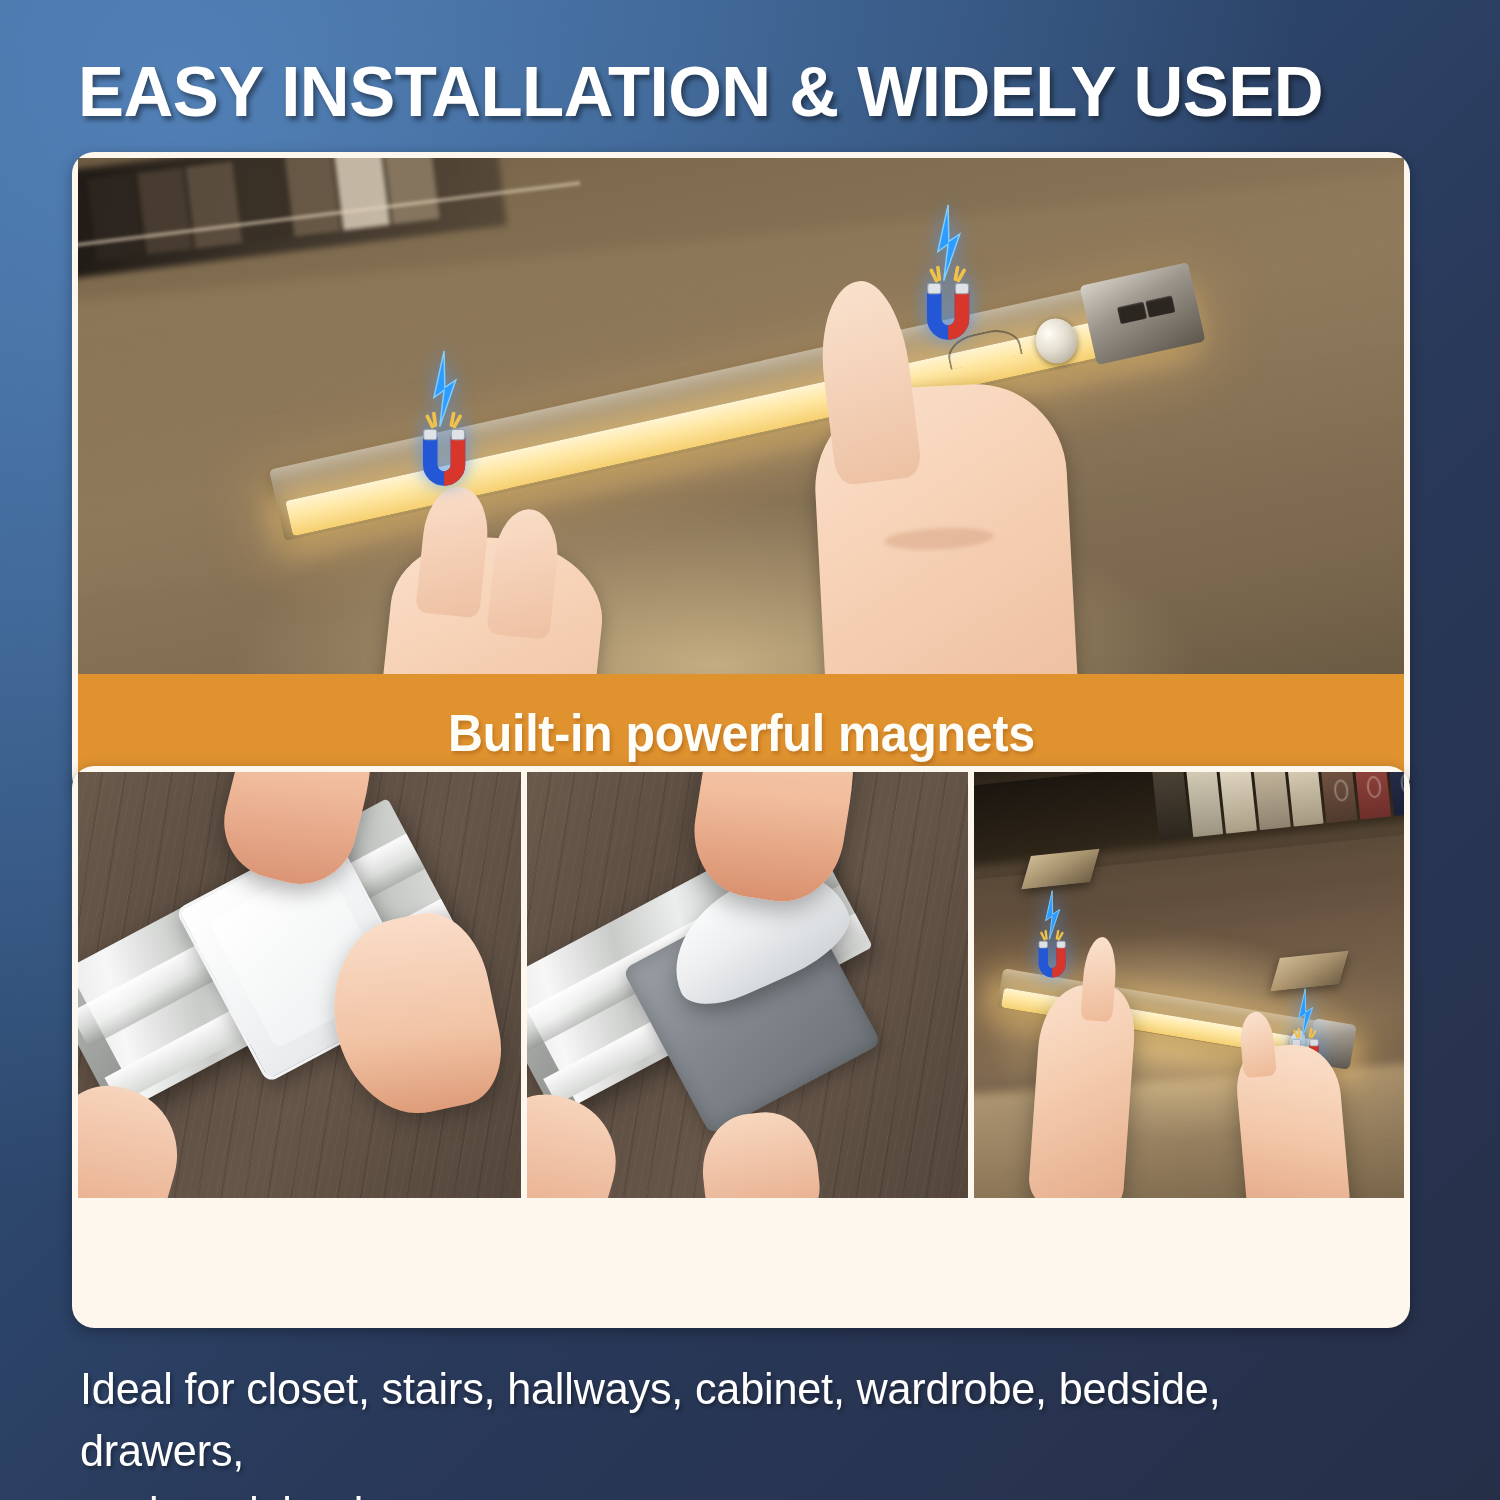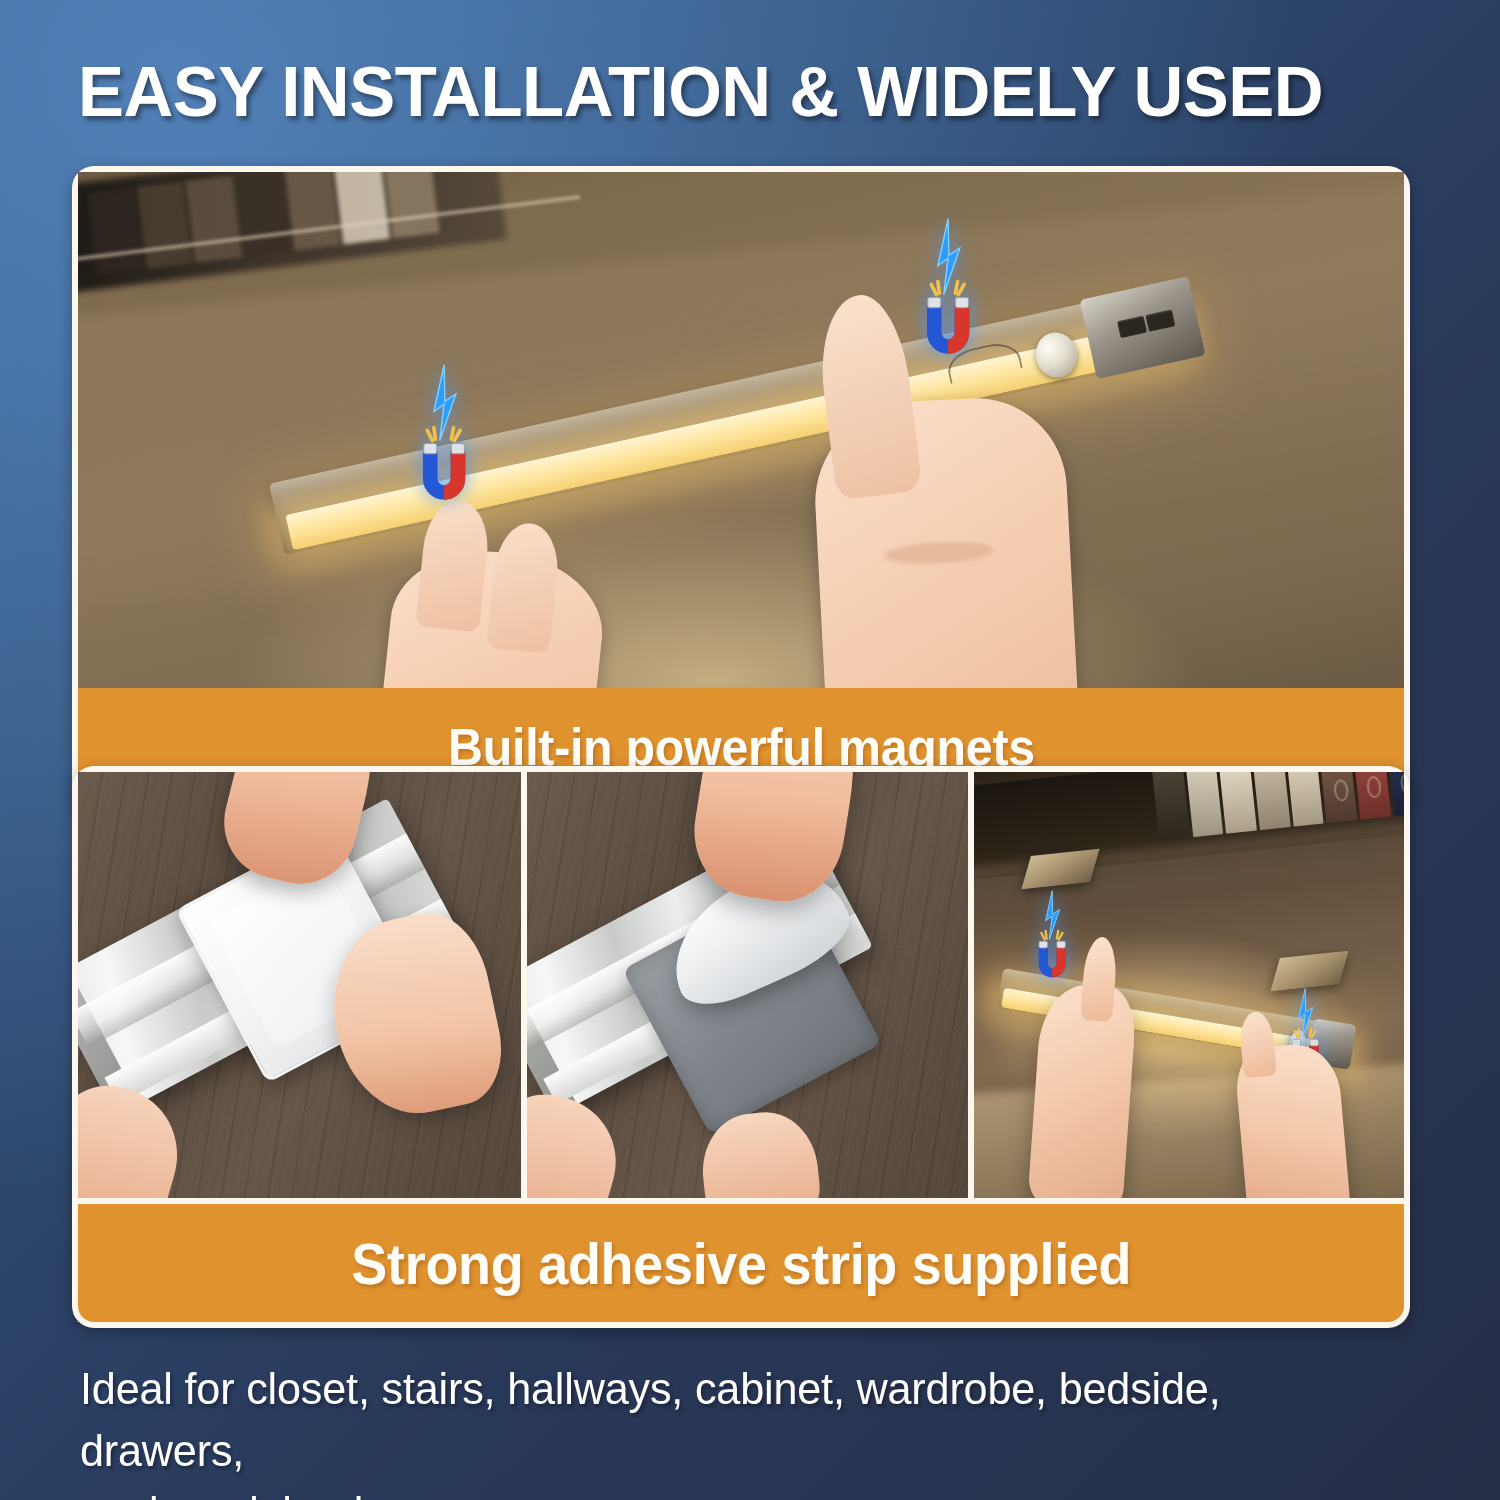--- a/index.html
+++ b/index.html
@@ -44,21 +44,21 @@
 
   
   .card {
     position:absolute;
     background:#fdf7ee;
     border-radius:22px;
     padding:6px;
     box-shadow:0 4px 14px rgba(0,0,0,0.30);
     overflow:hidden;
   }
-  #card-magnets { left:72px; top:166px; width:1338px; height:646px; }
+  #card-magnets { left:72px; top:152px; width:1338px; height:646px; }
   #card-adhesive { left:72px; top:766px; width:1338px; height:562px; }
 
   .photo-row { display:flex; gap:6px; height:100%; }
   .photo {
     position:relative;
     overflow:hidden;
     background:#2a2520;
   }
   .photo.full { width:100%; }
 
@@ -614,23 +614,20 @@
             <div class="tip"></div>
           </div>
           <div class="hand-r">
             <div class="tip"></div>
           </div>
         </div>
       </div>
 
     </div>
 
-    <div class="caption" id="caption-adhesive">
-      <span>Strong adhesive strip supplied</span>
-    </div>
   </div>
 
   <div class="footnote">
     <span class="ln">Ideal for closet, stairs, hallways, cabinet, wardrobe, bedside, drawers,</span>
     <span class="ln">cupboard, bookcase, garage.</span>
   </div>
 
 </div>
 
 </body></html>

